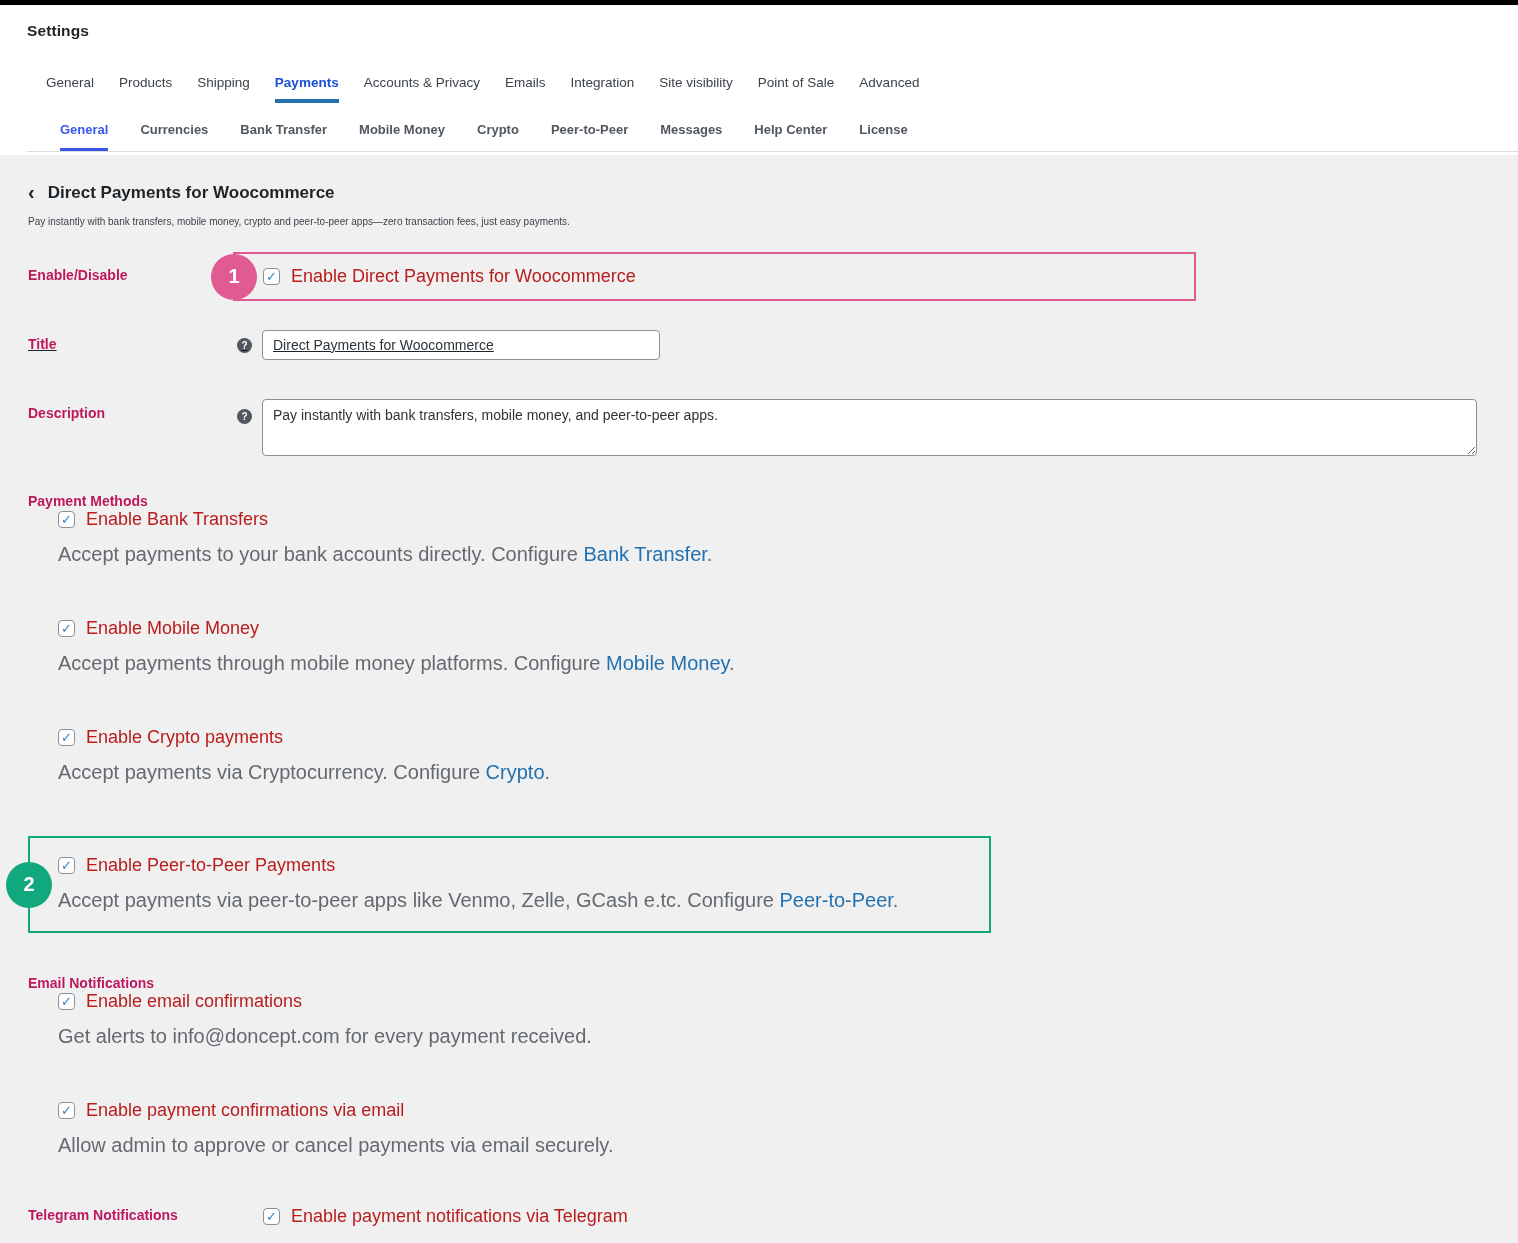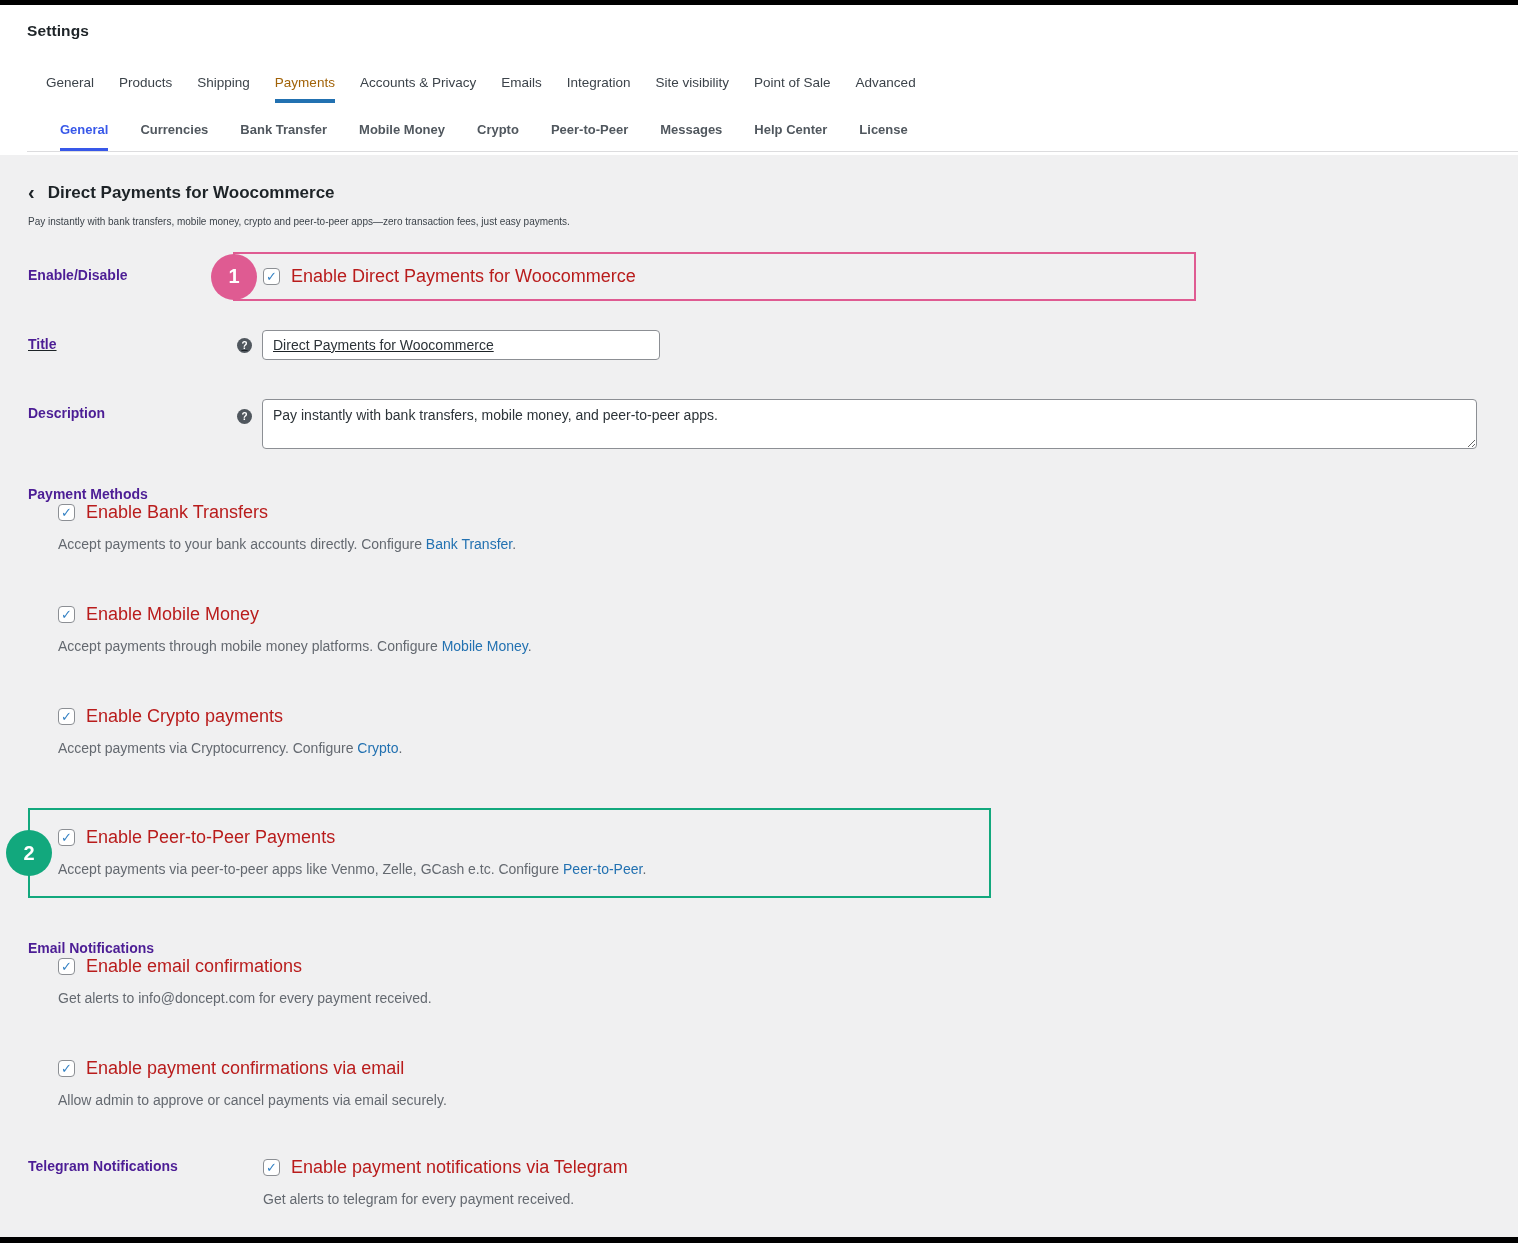--- a/index.html
+++ b/index.html
@@ -31,22 +31,22 @@
     font-size: 13.5px;
     color: #3c434a;
   }
   .main-tab {
     padding-bottom: 9px;
     border-bottom: 4px solid transparent;
     cursor: pointer;
     font-weight: 500;
   }
   .main-tab.active {
-    font-weight: normal;
-    color: #a16207;
+    font-weight: bold;
+    color: #1d4ed8;
     border-bottom-color: #2271b1;
   }
 
   .sub-tabs-wrap { border-bottom: 1px solid #dcdcde; margin-top: 19px; }
   .sub-tabs {
     display: flex;
     gap: 32px;
     margin-left: 33px;
     font-size: 13px;
     font-weight: 600;
@@ -67,21 +67,21 @@
   .page-title { font-size: 17px; font-weight: bold; color: #1d2327; }
   .page-subtitle { margin-top: 13px; font-size: 10px; color: #3c434a; }
 
   form { margin-top: 25px; }
   .form-row { display: flex; }
   .row-label {
     width: 205px;
     flex-shrink: 0;
     font-size: 14px;
     font-weight: bold;
-    color: #4c1d95;
+    color: #be185d;
     padding-top: 6px;
   }
   .row-field { flex: 1; position: relative; }
 
   
   .cb {
     width: 17px; height: 17px;
     background: #fff;
     border: 1px solid #8c8f94;
     border-radius: 4px;
@@ -93,21 +93,21 @@
     color: #3582c4;
     flex-shrink: 0;
     cursor: pointer;
     line-height: 1;
   }
   .cb-line { display: flex; align-items: center; gap: 11px; }
   .cb-label { font-size: 18px; color: #b91c1c; cursor: pointer; }
 
   .group { margin-left: 30px; margin-bottom: 52px; }
   .group:last-child { margin-bottom: 0; }
-  .group-desc { margin-top: 13px; font-size: 14px; color: #646970; }
+  .group-desc { margin-top: 13px; font-size: 20px; color: #646970; }
   .group-desc a, .link { color: #2271b1; text-decoration: none; cursor: pointer; }
 
   
   .annot-box { position: relative; width: 963px; }
   .annot-box .badge {
     position: absolute;
     width: 46px; height: 46px;
     border-radius: 50%;
     left: -24px; top: 50%;
     transform: translateY(-50%);
@@ -161,21 +161,21 @@
     background: #fff;
     border: 1px solid #8c8f94;
     border-radius: 4px;
     outline: none;
   }
   textarea {
     font-family: "Liberation Sans", "DejaVu Sans", sans-serif;
     font-size: 14px;
     color: #2c3338;
     flex: 1;
-    height: 50px;
+    height: 57px;
     padding: 7px 10px;
     background: #fff;
     border: 1px solid #8c8f94;
     border-radius: 4px;
     outline: none;
     resize: vertical;
   }
 
   .row-enable { margin-bottom: 29px; }
   .row-enable .row-label { padding-top: 15px; }

